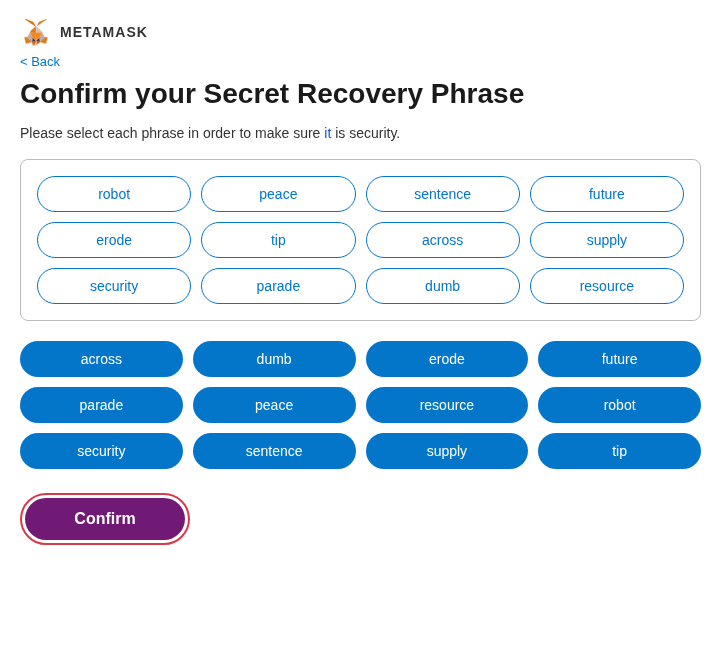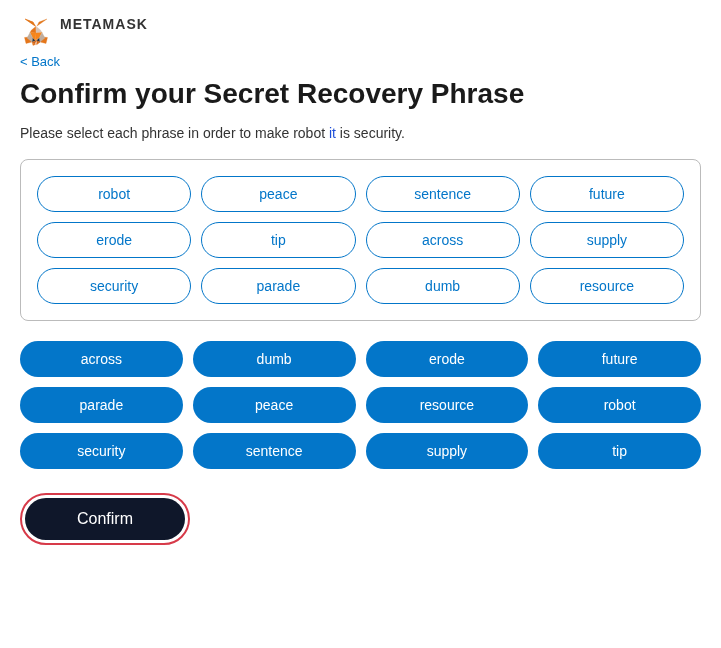--- a/index.html
+++ b/index.html
@@ -7,20 +7,21 @@
       font-family: -apple-system, BlinkMacSystemFont, 'Segoe UI', sans-serif;
       background: #fff;
       padding: 16px 20px;
       width: 721px;
       min-height: 648px;
       color: #333;
     }
 
     .header {
       display: flex;
+      align-items: center;
       gap: 8px;
       margin-bottom: 4px;
     }
 
     .logo {
       width: 32px;
       height: 32px;
     }
 
     .logo-text {
@@ -107,27 +108,27 @@
     
     .confirm-btn-wrapper {
       border: 2.5px solid #d73a49;
       border-radius: 28px;
       display: inline-block;
       padding: 3px;
       margin-bottom: 12px;
     }
 
     .confirm-btn {
-      background: #0f172a;
+      background: #701a75;
       color: #fff;
       border: none;
       border-radius: 24px;
       padding: 12px 48px;
       font-size: 16px;
-      font-weight: 400;
+      font-weight: 700;
       cursor: pointer;
       min-width: 160px;
     }
   </style>
 </head>
 <body>
 
 
 
 
@@ -156,21 +157,21 @@
 </div>
 
 
 <div class="back-link">&lt; Back</div>
 
 
 <h1 class="page-title">Confirm your Secret Recovery Phrase</h1>
 
 
 <p class="subtitle">
-  <span>Please select each phrase in order to make robot </span><span class="highlight">it</span><span> is security.</span>
+  <span>Please select each phrase in order to make sure </span><span class="highlight">it</span><span> is security.</span>
 </p>
 
 
 <div class="drop-zone" id="drop-zone">
 <div class="drop-slot">robot</div>
     <div class="drop-slot">peace</div>
     <div class="drop-slot">sentence</div>
     <div class="drop-slot">future</div>
     <div class="drop-slot">erode</div>
     <div class="drop-slot">tip</div>

